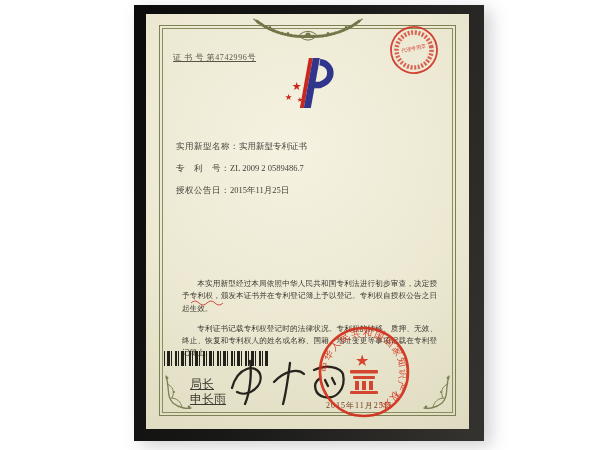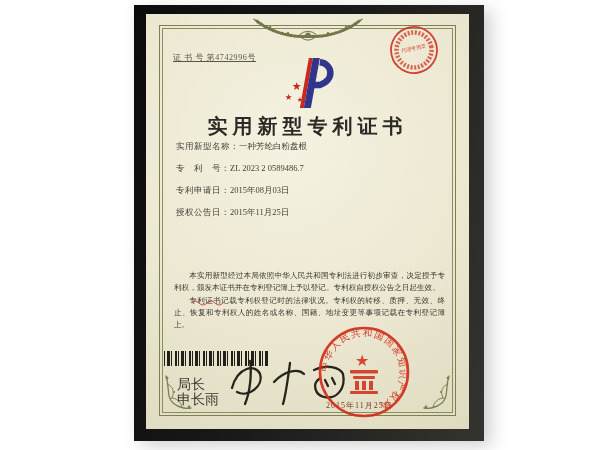--- a/index.html
+++ b/index.html
@@ -20,26 +20,26 @@
   .agency-stamp{position:absolute;right:30px;top:11px;width:50px;height:50px;transform:rotate(-12deg);opacity:.92;}
   .agency-stamp .ctr{position:absolute;left:0;right:0;top:21px;text-align:center;font-size:5px;color:#cf3526;line-height:5px;}
   .logo{position:absolute;left:50%;top:40px;transform:translateX(-52%);}
   .title{position:absolute;left:0;right:0;top:99px;text-align:center;font-size:20px;font-weight:bold;
          letter-spacing:5px;color:#2b2925;white-space:nowrap;}
   .fields{position:absolute;left:30px;top:127px;right:24px;font-size:8.5px;color:#45413a;}
   .field-row{height:22px;white-space:nowrap;}
   .field-row .lab{letter-spacing:.5px;}
   .body-text{position:absolute;left:28px;right:24px;top:256px;font-size:7.6px;line-height:1.62;
              text-align:justify;color:#3d3932;}
-  .body-text p{margin:0;text-indent:2em;}
+  .body-text p{margin:8px;text-indent:2em;}
   .red-mark{position:absolute;left:44px;top:284px;}
   .barcode{position:absolute;left:18px;top:337px;width:104px;height:15px;
            background:repeating-linear-gradient(90deg,#21201b 0 1px,transparent 1px 3px,#21201b 3px 6px,
            transparent 6px 7px,#21201b 7px 8px,transparent 8px 11px,#21201b 11px 13px,transparent 13px 14px);}
-  .director{position:absolute;left:31px;top:363px;font-size:14px;color:#3d3932;line-height:15px;}
+  .director{position:absolute;left:44px;top:363px;font-size:12px;color:#3d3932;line-height:15px;text-decoration:underline;}
   .signature{position:absolute;left:78px;top:342px;}
   .seal-date{position:absolute;left:180px;top:386px;font-size:8px;color:#74391f;letter-spacing:1px;white-space:nowrap;}
   .seal{position:absolute;left:170px;top:310px;opacity:.93;}
   .footer{position:absolute;left:0;right:0;top:403px;text-align:center;font-size:7px;color:#5b574d;letter-spacing:1px;}
   .olive{stroke:#73774a;fill:none;stroke-linecap:round;}
 </style>
 </head>
 <body>
 
 <div class="canvas">
@@ -85,31 +85,27 @@
 
       <svg class="logo" width="58" height="58" viewBox="0 0 58 58">
         <polygon points="31,4 35,4 26,54 22,54" fill="#c8281e"></polygon>
         <polygon points="35,4 42,4 33,54 26,54" fill="#31368c"></polygon>
         <path d="M42,8 C55,10 57,26 42,31 L36,31" stroke="#31368c" stroke-width="6.5" fill="none"></path>
         <text x="14" y="36" font-size="11" fill="#c8281e">★</text>
         <text x="7" y="46" font-size="8.5" fill="#c8281e">★</text>
         <text x="19" y="48" font-size="7" fill="#c8281e">★</text>
       </svg>
 
-      <div class="title">实用新型专利证书</div>
 
       <div class="fields">
         <div class="field-row">
-          <span class="lab">实用新型名称：</span><span>一种芳纶白粉盘根</span>
+          <span class="lab">实用新型名称：</span><span>实用新型专利证书</span>
         </div>
         <div class="field-row">
-          <span class="lab">专　利　号：</span><span>ZL 2023 2 0589486.7</span>
-        </div>
-        <div class="field-row">
-          <span class="lab">专利申请日：</span><span>2015年08月03日</span>
+          <span class="lab">专　利　号：</span><span>ZL 2009 2 0589486.7</span>
         </div>
         <div class="field-row">
           <span class="lab">授权公告日：</span><span>2015年11月25日</span>
         </div>
       </div>
 
       <div class="body-text">
         <p>本实用新型经过本局依照中华人民共和国专利法进行初步审查，决定授予专利权，颁发本证书并在专利登记簿上予以登记。专利权自授权公告之日起生效。</p>
         <p>专利证书记载专利权登记时的法律状况。专利权的转移、质押、无效、终止、恢复和专利权人的姓名或名称、国籍、地址变更等事项记载在专利登记簿上。</p>
       </div>

